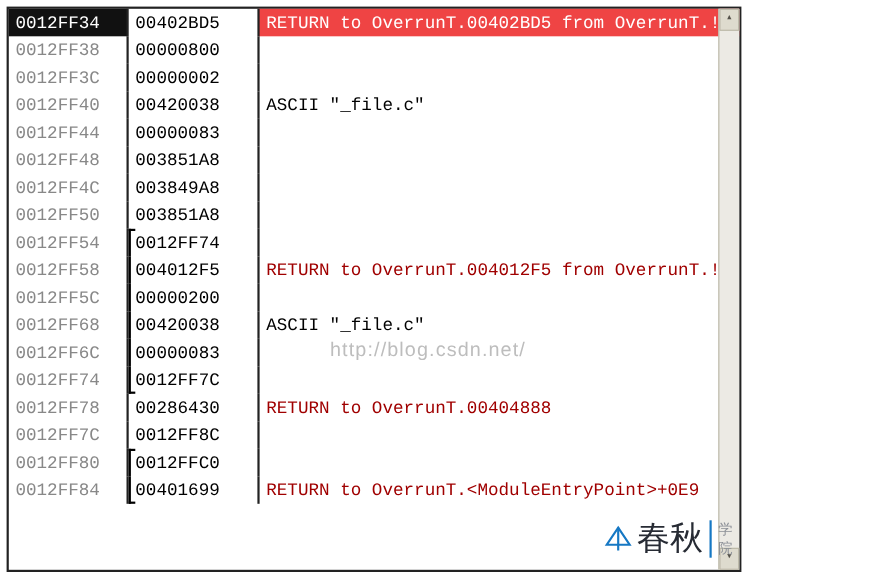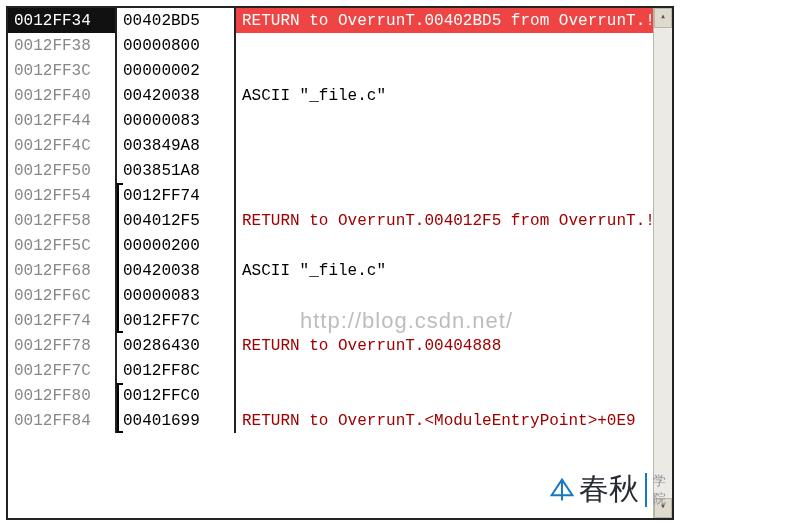--- a/index.html
+++ b/index.html
@@ -26,21 +26,21 @@
   .br-bot::after{content:"";position:absolute;left:0;bottom:0;width:6px;height:2px;background:#000;}
   
   .sb{position:absolute;top:0;right:0;bottom:0;width:18px;background:#eceae4;
     border-left:1px solid #bab6a6;}
   .sb-up,.sb-dn{position:absolute;left:0;right:0;height:18px;background:#dedbce;
     border:1px solid #bab6a6;color:#55524a;font-size:10px;line-height:16px;
     text-align:center;}
   .sb-up{top:0;} .sb-dn{bottom:0;}
   
   .wm1{position:absolute;left:300px;top:308px;color:#bdbdbd;font-family:Arial,sans-serif;
-    font-size:22px;letter-spacing:1px;pointer-events:none;}
+    font-size:18px;letter-spacing:1px;pointer-events:none;}
   .wm2{position:absolute;right:18px;bottom:20px;display:flex;align-items:center;
     pointer-events:none;}
   .wm2 .logo{width:26px;height:26px;margin-right:4px;}
   .wm2 .logo svg *{stroke:#1678c4;stroke-width:3;fill:none;}
   .wm2 .txt{font-family:"Microsoft YaHei","PingFang SC",sans-serif;font-size:30px;
     color:#272b34;font-weight:500;}
   .wm2 .bar{width:2px;height:34px;background:#1678c4;margin:0 6px;}
   .wm2 .sub{font-family:"Microsoft YaHei",sans-serif;font-size:13px;color:#8c9097;}
 </style>
 </head>
@@ -66,20 +66,25 @@
             <td class="cmt"></td>
           </tr>
           <tr>
             <td class="addr">0012FF40</td>
             <td class="val"><span>00420038</span></td>
             <td class="cmt">ASCII "_file.c"</td>
           </tr>
           <tr>
             <td class="addr">0012FF44</td>
             <td class="val"><span>00000083</span></td>
+            <td class="cmt"></td>
+          </tr>
+          <tr>
+            <td class="addr">0012FF48</td>
+            <td class="val"><span>003851A8</span></td>
             <td class="cmt"></td>
           </tr>
           <tr>
             <td class="addr">0012FF4C</td>
             <td class="val"><span>003849A8</span></td>
             <td class="cmt"></td>
           </tr>
           <tr>
             <td class="addr">0012FF50</td>
             <td class="val"><span>003851A8</span></td>

